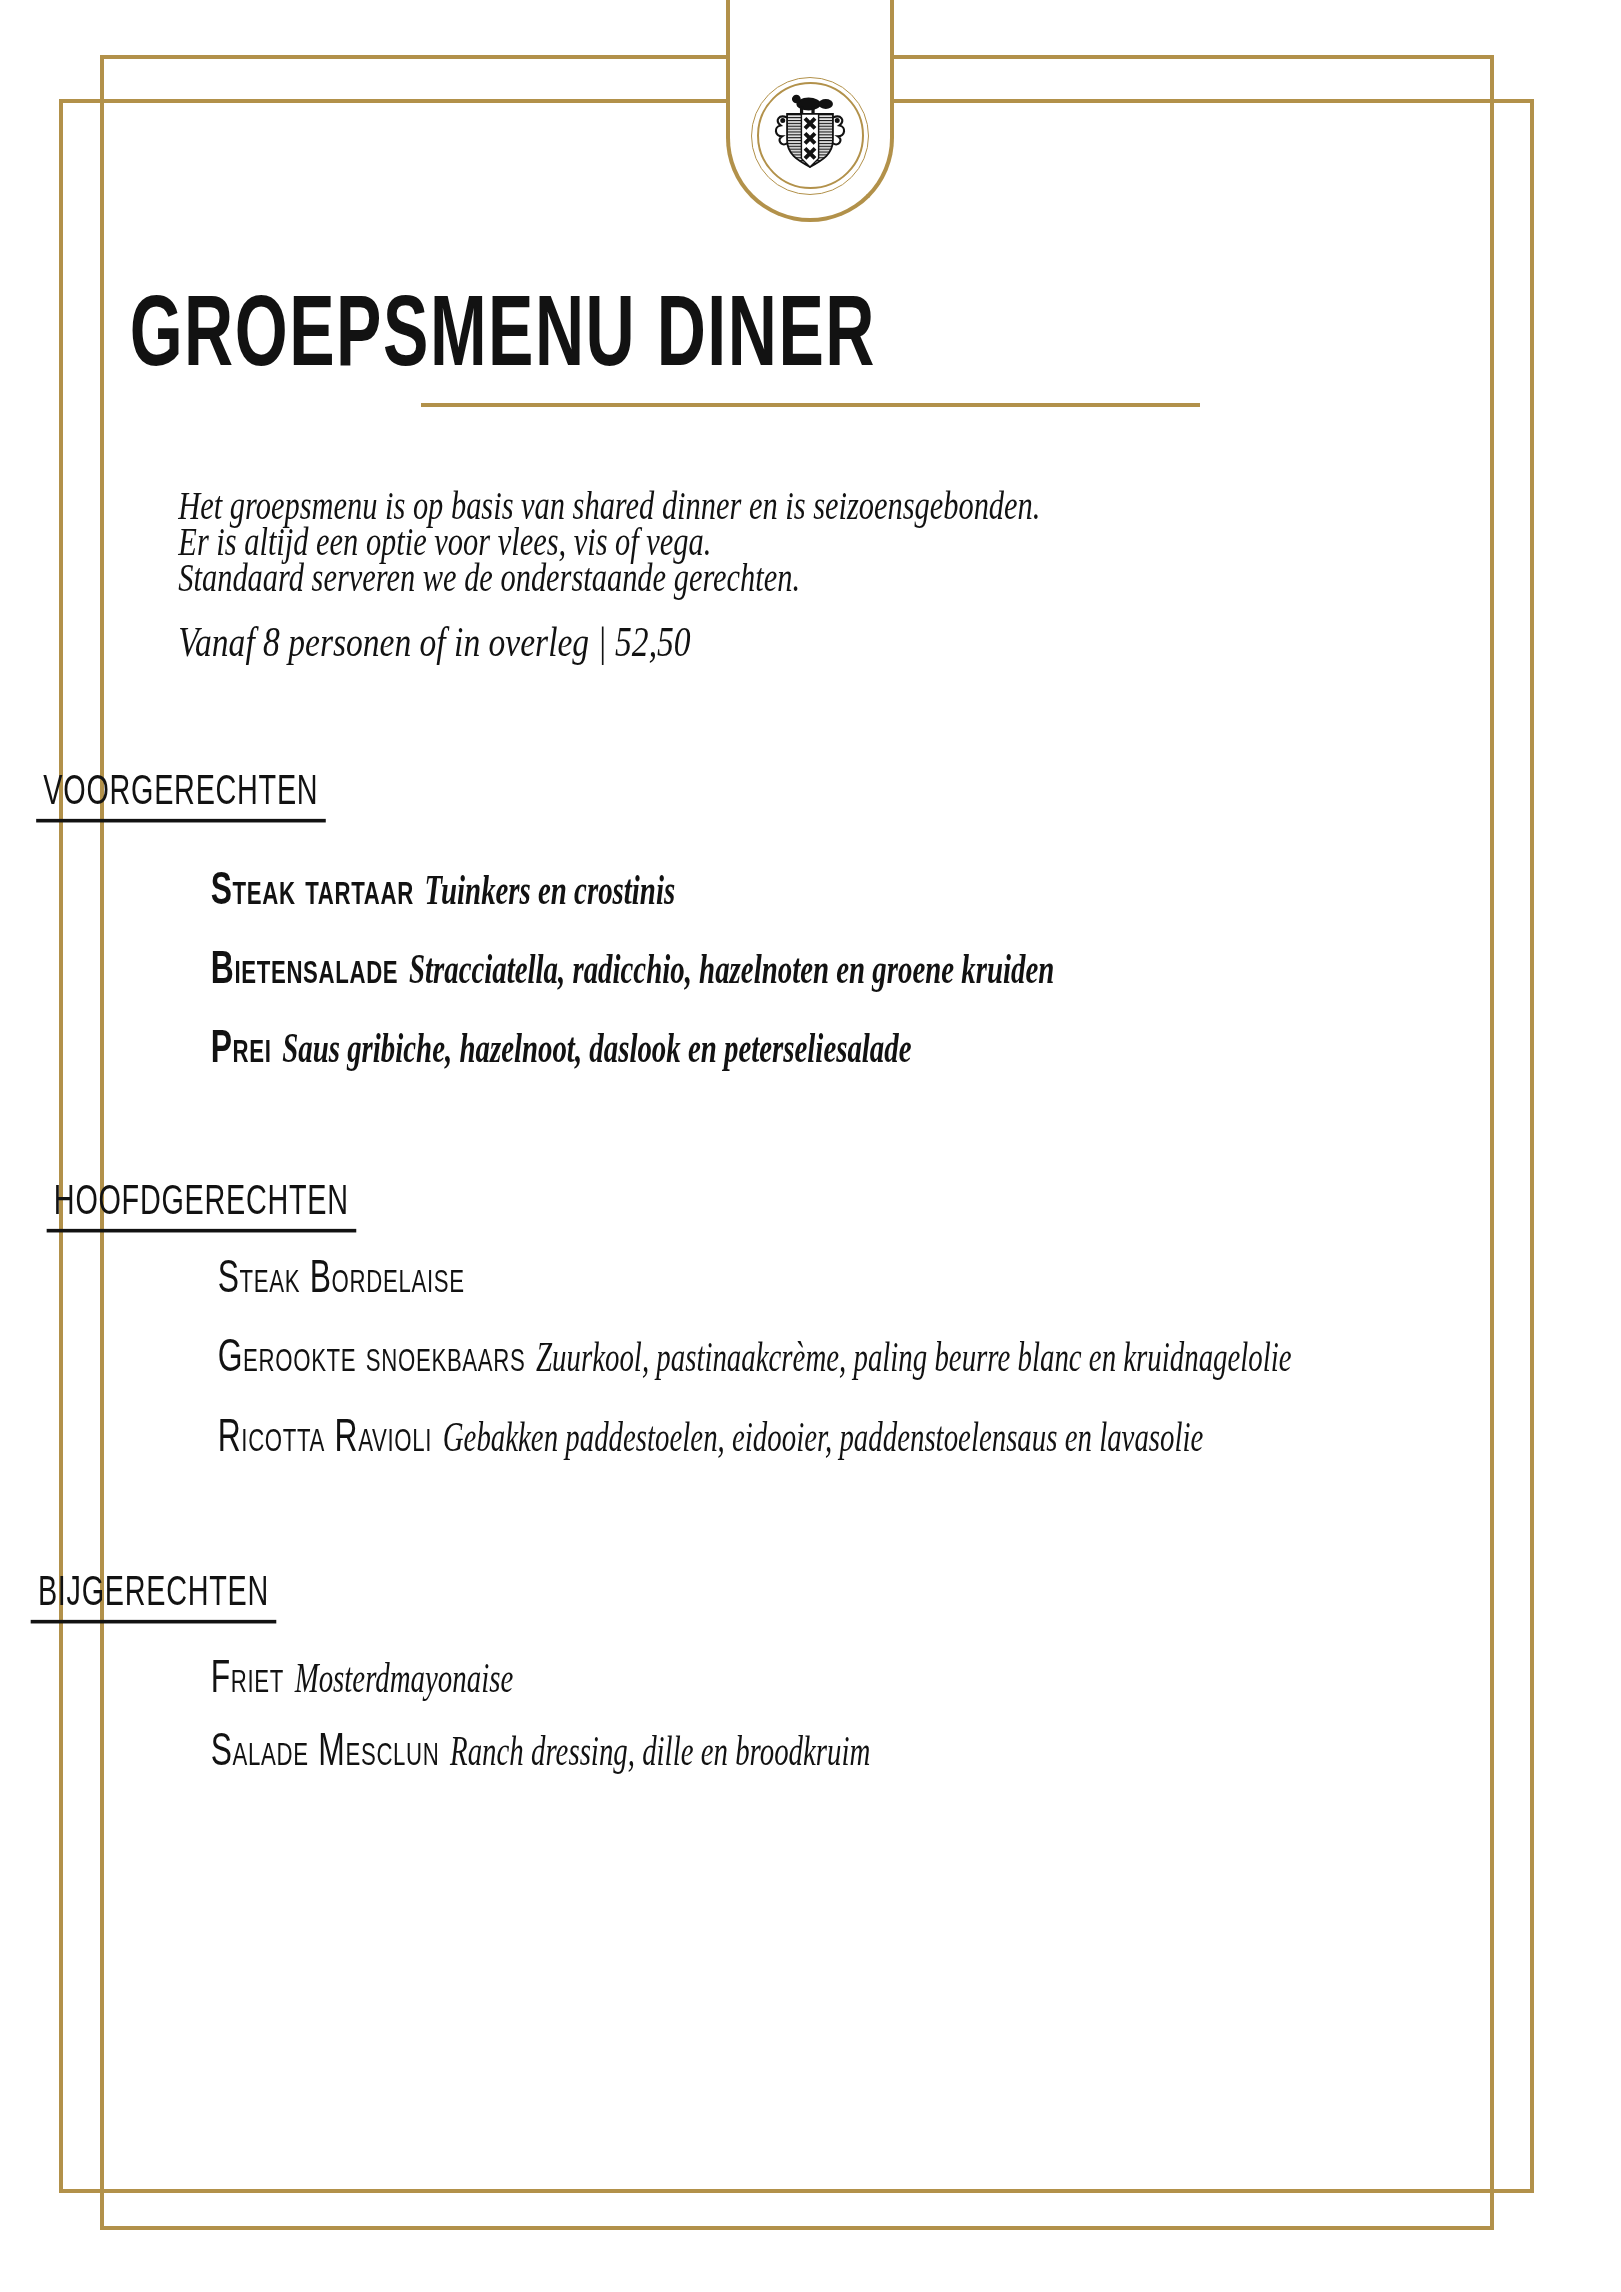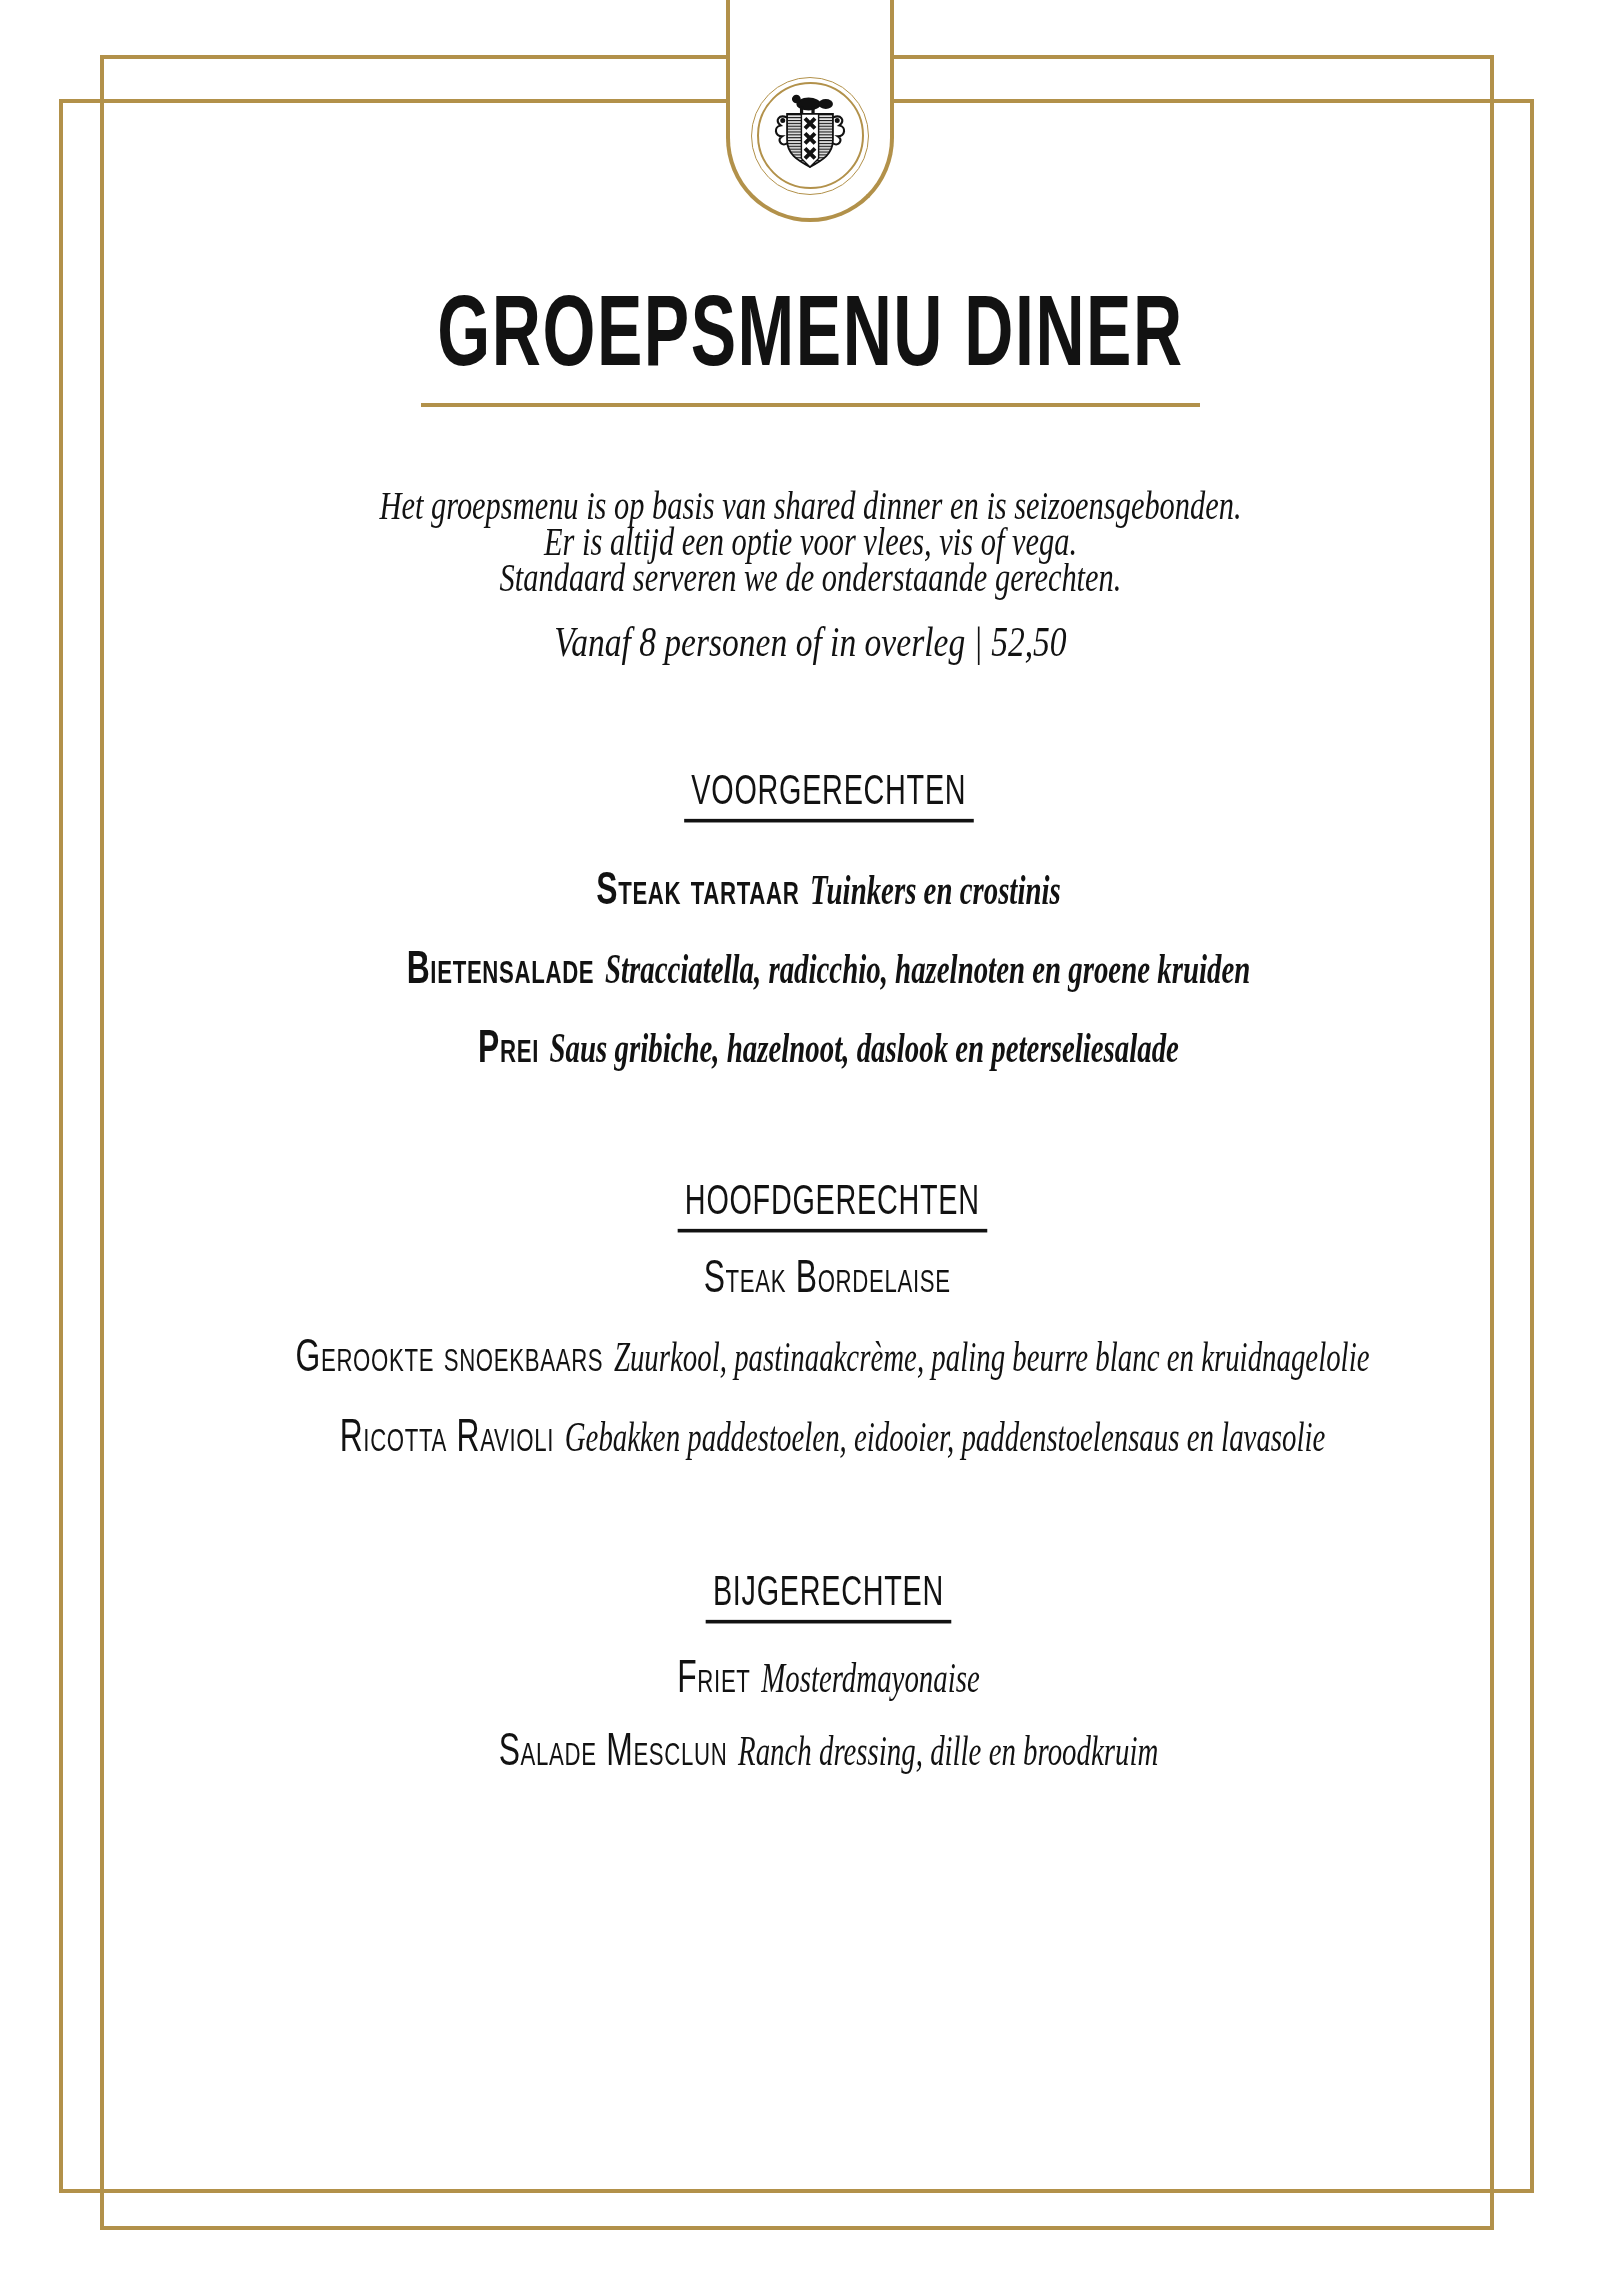--- a/index.html
+++ b/index.html
@@ -29,41 +29,41 @@
     border: 1.8px solid #B2914A; box-sizing: border-box; background: #fff;
   }
   .badge-inner {
     position: absolute; inset: 4.5px; border-radius: 50%;
     border: 2.7px solid #B2914A; box-sizing: border-box;
     display: flex; align-items: center; justify-content: center;
   }
   .badge-inner svg { width: 86px; height: 91px; display: block; }
 
   
-  .content { position: absolute; inset: 0; z-index: 3; text-align: center; }
+  .content { position: absolute; inset: 0; z-index: 3; }
 
   .title {
     margin: 291px 0 0; font-size: 81px; line-height: 81px;
     font-weight: bold; letter-spacing: 1.8px; color: #121212;
     transform: scale(0.84, 1.23);
   }
   .title-rule { width: 779px; height: 3.6px; margin: 31px auto 0; background: #B2914A; }
 
   .intro {
     margin: 81px 0 0; font-family: "Liberation Serif", serif; font-style: italic;
     font-size: 39px; line-height: 36px; transform: scaleX(0.78);
   }
   .intro span { display: block; }
 
   .availability {
     margin: 23px 0 0; font-family: "Liberation Serif", serif; font-style: italic;
     font-size: 43px; line-height: 45px; transform: scaleX(0.78);
   }
 
-  .menu-section { margin: 0; padding-left: 36px; }
+  .menu-section { margin: 0; }
   .section-heading { margin: 0; font-size: 36px; line-height: 36px; font-weight: normal; }
   .heading-text {
     display: inline-block; padding: 0 9px 6.3px; letter-spacing: 0.9px;
     border-bottom: 3.6px solid #121212; transform: scale(0.80, 1.20);
   }
 
   .dish { margin: 0; font-size: 43px; line-height: 47px; transform: scaleX(0.74) scaleY(1.06); white-space: nowrap; }
   .dish-name { font-variant: small-caps; letter-spacing: 0.9px; margin-right: 14.3px; }
   .dish-desc { font-family: "Liberation Serif", serif; font-style: italic; font-size: 39px; }
 

